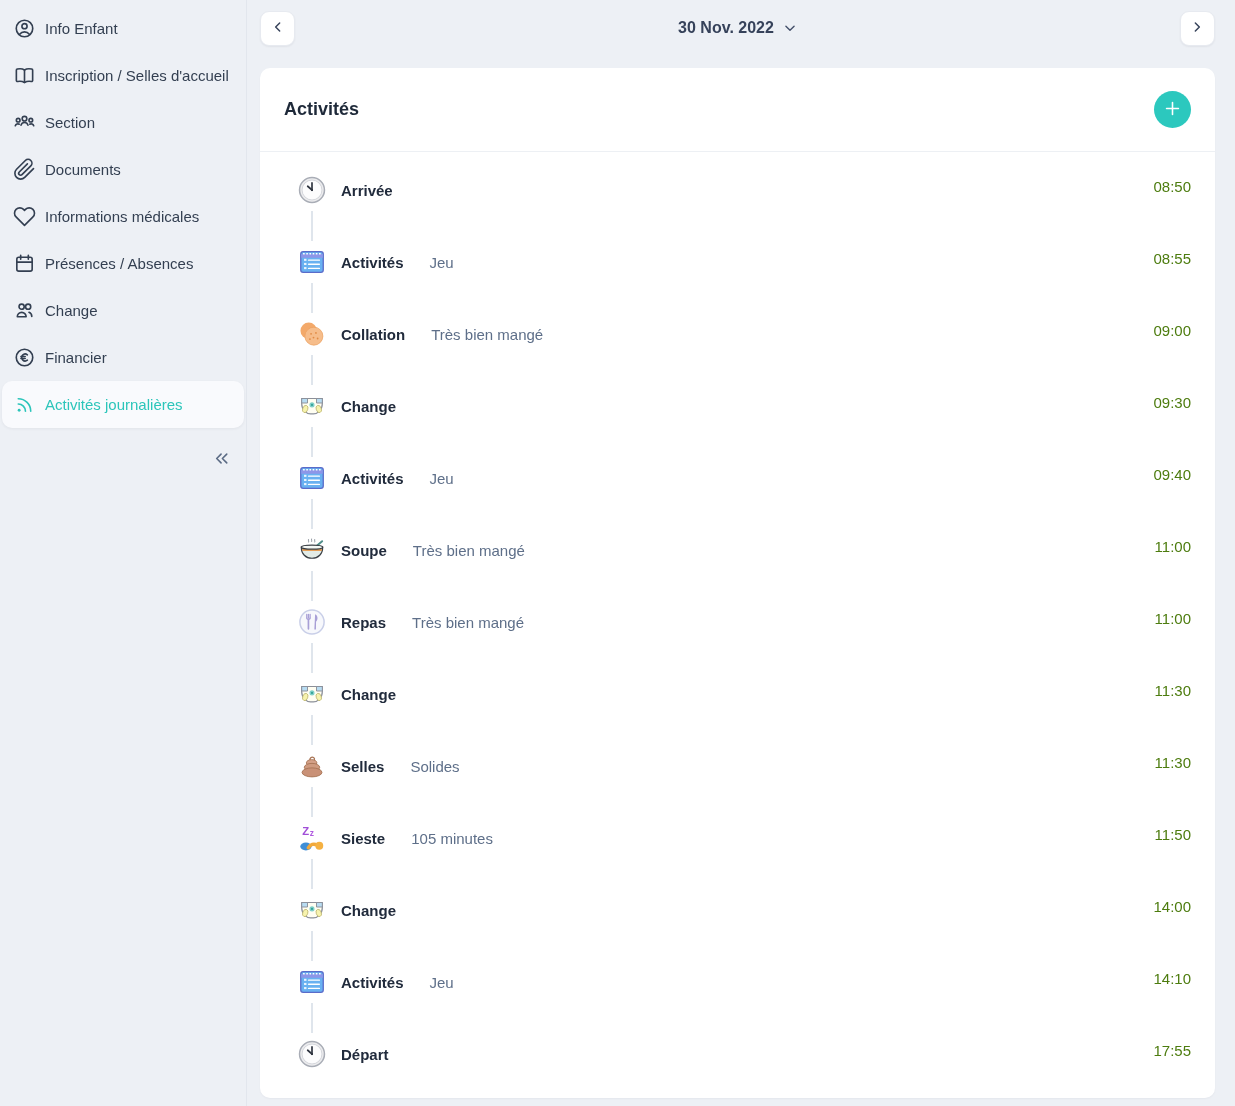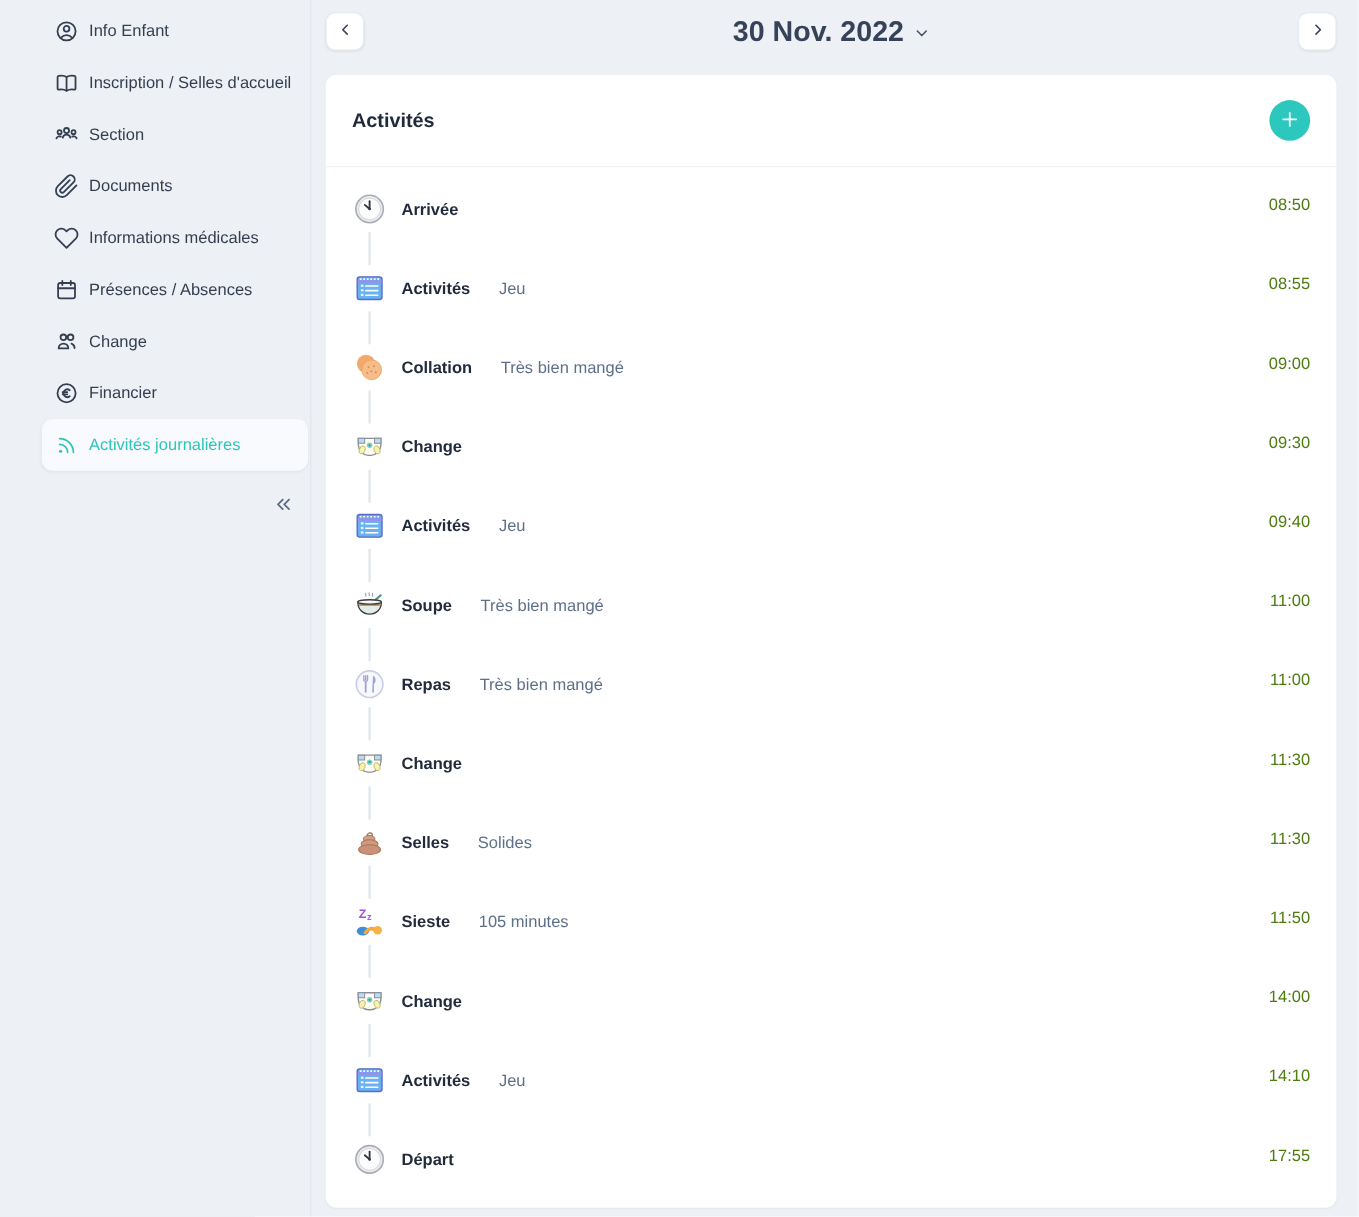--- a/index.html
+++ b/index.html
@@ -9,21 +9,21 @@
     background:#edf0f5;
     color:#333f51;
   }
   .app { display:flex; width:100%; height:100%; }
 
   
   .sidebar {
     width:247px; flex:0 0 247px; height:100%;
     border-right:1px solid #e2e6ed;
     padding-top:5px;
-    display:flex; flex-direction:column;margin-left:36px;
+    display:flex; flex-direction:column;
   }
   .sidebar-item {
     display:flex; align-items:center; gap:9px;
     padding:12px 10px 12px 11px; margin:0 2px;
     border-radius:10px; cursor:pointer;
     font-size:15px; font-weight:500; color:#333f51;
     line-height:1.32;
   }
   .sidebar-item .s-icon { width:23px; height:23px; flex:0 0 23px; display:flex; align-items:center; justify-content:center; }
   .sidebar-item .s-icon svg { width:23px; height:23px; }
@@ -41,21 +41,21 @@
   .nav-btn {
     width:35px; height:35px; background:#fff;
     border:1px solid #e7eaf0; border-radius:9px;
     box-shadow:0 1px 2px rgba(16,24,40,.06);
     display:flex; align-items:center; justify-content:center;
     color:#36425a; cursor:pointer;
   }
   .nav-btn svg { width:16px; height:16px; }
   .date-label {
     display:flex; align-items:center; gap:9px;
-    font-size:26px; font-weight:600; color:#36425a; cursor:pointer;
+    font-size:16px; font-weight:600; color:#36425a; cursor:pointer;
   }
   .date-label svg { width:14px; height:14px; margin-top:3px; color:#44506a; }
 
   
   .card {
     margin-top:22px; background:#fff; border-radius:10px;
     box-shadow:0 1px 2px rgba(16,24,40,.04);
     overflow:hidden;
   }
   .card-header {
@@ -65,21 +65,21 @@
   }
   .card-title { font-size:18px; font-weight:700; color:#1e2939; }
   .add-btn {
     width:37px; height:37px; border-radius:50%; border:none;
     background:#2cc8be; color:#fff; cursor:pointer;
     display:flex; align-items:center; justify-content:center;
   }
   .add-btn svg { width:19px; height:19px; }
 
   
-  .timeline { padding:2px 24px 8px 24px; }
+  .timeline { padding:2px 24px 8px 24px;margin-left:12px; }
   .row { position:relative; display:flex; align-items:center; height:72px; }
   .row:not(:last-child)::after {
     content:""; position:absolute; left:15px; top:57px;
     width:1.5px; height:30px; background:#dfe5ec;
   }
   .row-icon { width:32px; height:32px; flex:0 0 32px; margin-right:13px; display:flex; align-items:center; justify-content:center; }
   .row-icon svg { width:30px; height:30px; }
   .row-label { font-size:15px; font-weight:700; color:#212b3c; }
   .row-detail { font-size:15px; color:#5e6f89; margin-left:26px; }
   .row-time { margin-left:auto; font-size:15px; color:#4d7c0f; position:relative; top:-4px; }

